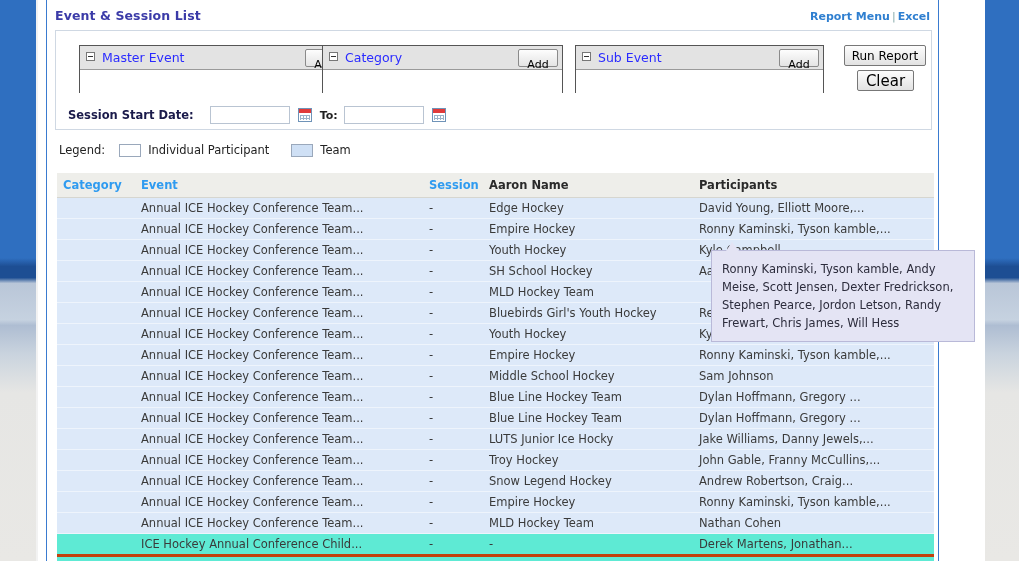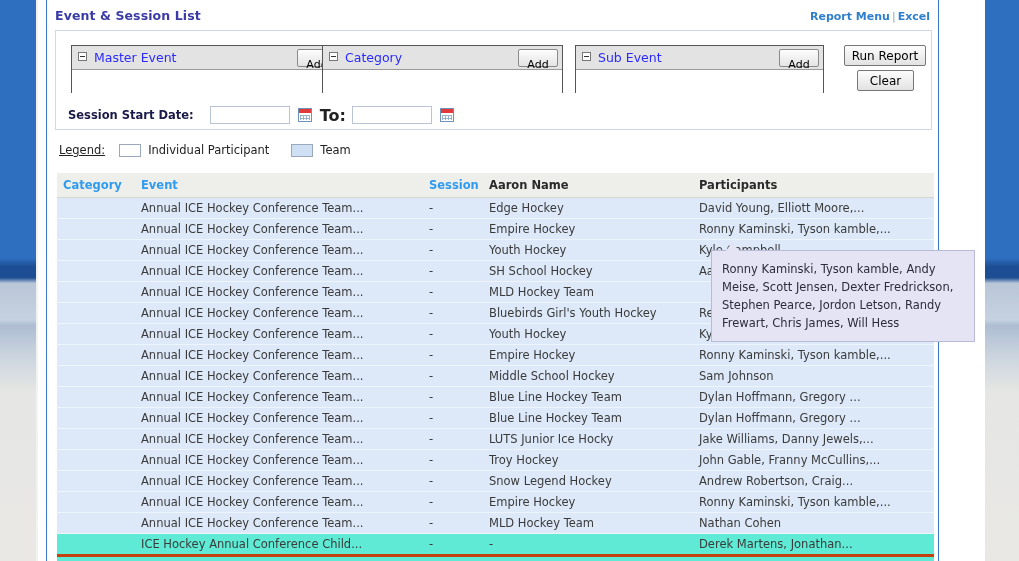--- a/index.html
+++ b/index.html
@@ -50,47 +50,47 @@
     border:1px solid #777;background:#fff;font-size:8px;line-height:7px;text-align:center;
     color:#333;box-sizing:border-box;}
   .collapse i{display:block;width:5px;height:1px;background:#333;margin:3px auto 0;}
   .selgroup .lbl{position:absolute;left:22px;top:4px;font-size:12.5px;color:#2a2aff;}
   .selgroup .addbtn{position:absolute;right:4px;top:3px;height:18px;min-width:40px;
     font-family:"DejaVu Sans","Liberation Sans",sans-serif;font-size:11px;
     background:linear-gradient(180deg,#fdfdfd,#e4e4e4);
     border:1px solid #8a8a8a;border-radius:2px;color:#000;cursor:pointer;padding:8px 8px;}
   .selgroup .body{height:23px;background:#fff;}
 
-  #g-master{left:15px;width:271px;}
+  #g-master{left:23px;width:271px;}
   #g-category{left:266px;width:241px;}
   #g-sub{left:519px;width:249px;}
 
   .runbtn,.clearbtn{position:absolute;font-family:"DejaVu Sans","Liberation Sans",sans-serif;
     background:linear-gradient(180deg,#fdfdfd,#e2e2e2);border:1px solid #777;border-radius:2px;
     color:#000;cursor:pointer;text-align:center;}
   .runbtn{left:788px;top:14px;width:82px;height:21px;font-size:12px;}
-  .clearbtn{left:801px;top:39px;width:57px;height:21px;font-size:12px;}
+  .clearbtn{left:801px;top:39px;width:57px;height:21px;font-size:15px;}
 
   .daterow{position:absolute;left:12px;top:72px;height:24px;display:flex;align-items:center;}
   .daterow .dlabel{font-size:11.5px;font-weight:bold;color:#1a1a4a;margin-right:16px;}
   .dinput{width:80px;height:18px;border:1px solid #b9c4d2;background:#fff;box-sizing:border-box;
     font-family:"DejaVu Sans","Liberation Sans",sans-serif;font-size:11px;padding:0 3px;}
   .calicon{width:14px;height:14px;margin:0 8px;position:relative;display:inline-block;
     border:1px solid #6f93b8;background:#fff;box-sizing:border-box;cursor:pointer;}
   .calicon::before{content:"";position:absolute;left:0;top:0;right:0;height:4px;background:#e03a3a;}
   .calicon::after{content:"";position:absolute;left:1px;top:6px;right:1px;bottom:1px;
     background:
       linear-gradient(90deg,#8aa6c0 1px,transparent 1px) 0 0/3px 100%,
       linear-gradient(180deg,#8aa6c0 1px,transparent 1px) 0 0/100% 3px;
     opacity:.85;}
-  .tolabel{font-size:16px;color:#222;font-weight:bold;margin-right:6px;}
+  .tolabel{font-size:11px;color:#222;font-weight:bold;margin-right:6px;}
 
   
   .legend{position:absolute;left:12px;top:143px;display:flex;align-items:center;font-size:11.5px;color:#222;}
-  .legend .ltitle{margin-right:14px;text-decoration:underline;}
+  .legend .ltitle{margin-right:14px;}
   .swatch{width:22px;height:13px;border:1px solid #9aa8bb;box-sizing:border-box;display:inline-block;}
   .swatch.indiv{background:#fff;}
   .swatch.team{background:#cfe0f5;}
   .legend .ltext{margin:0 22px 0 7px;}
 
   
   .tablewrap{position:absolute;left:10px;top:173px;width:877px;}
   table.grid{border-collapse:collapse;width:877px;table-layout:fixed;}
   table.grid th{background:#eeeeea;text-align:left;font-size:11.5px;font-weight:bold;
     padding:5px 4px 5px 6px;border-bottom:1px solid #d6d6d0;}

